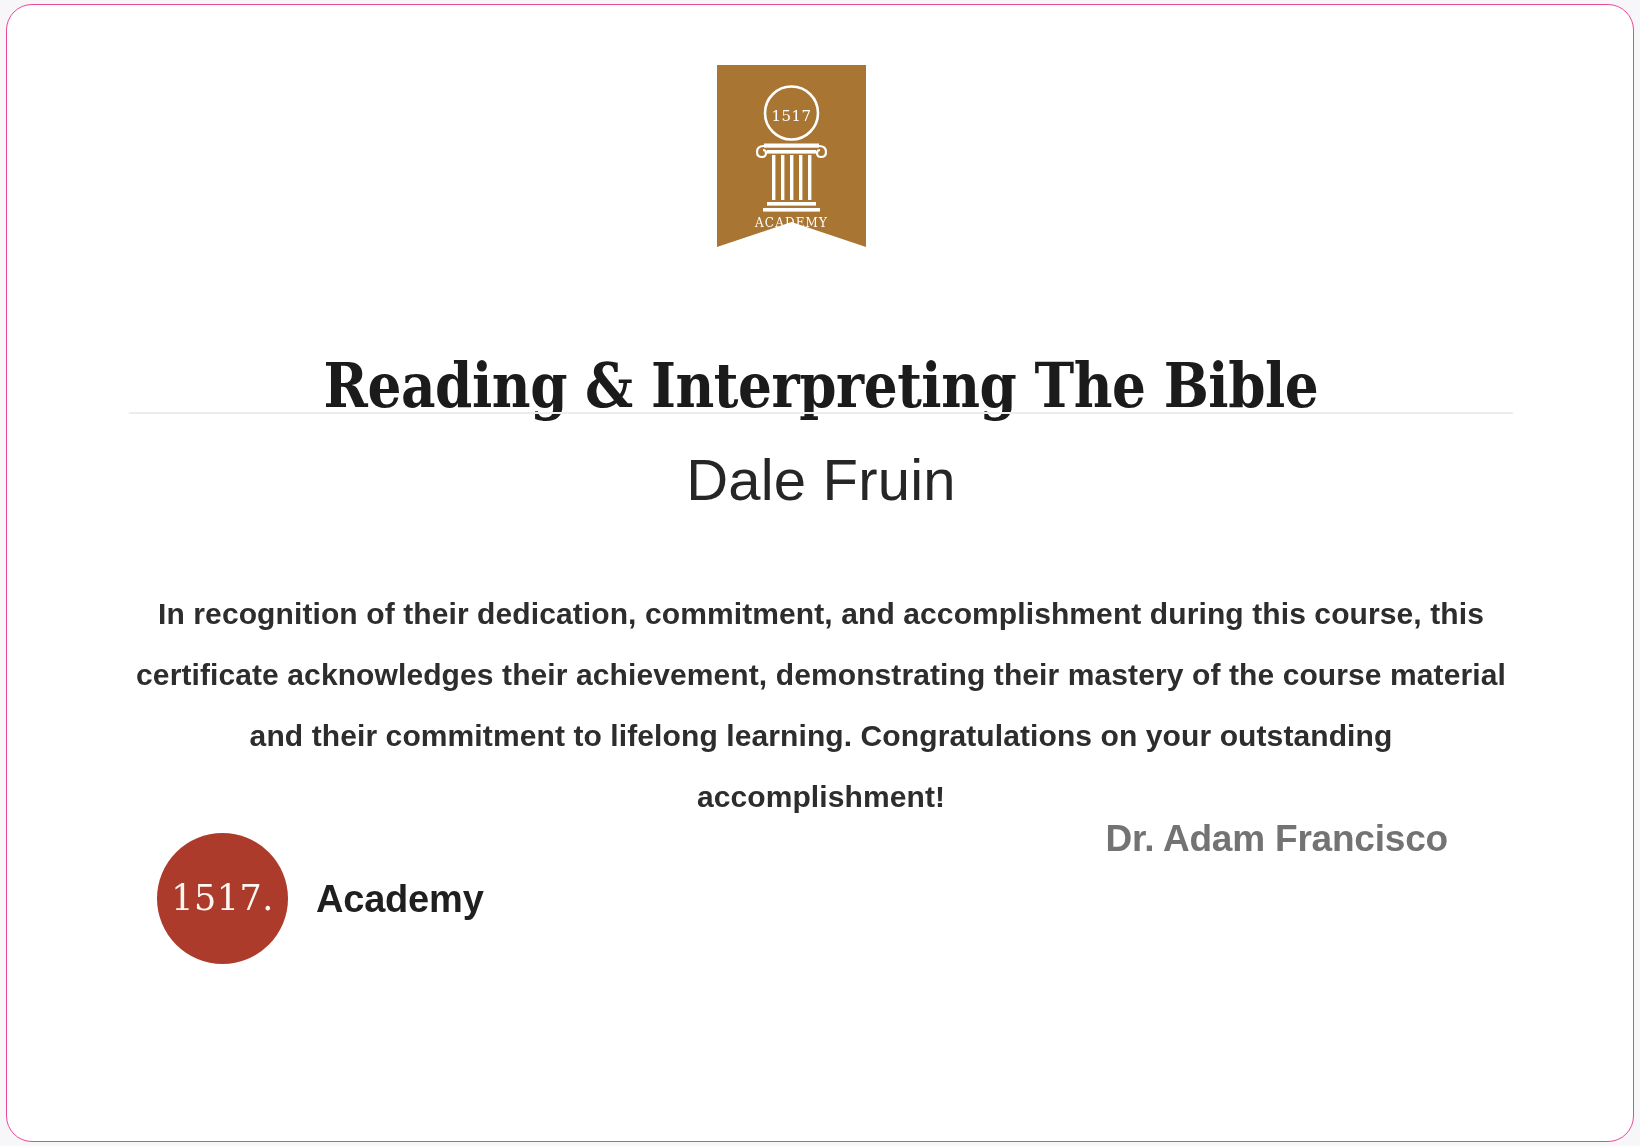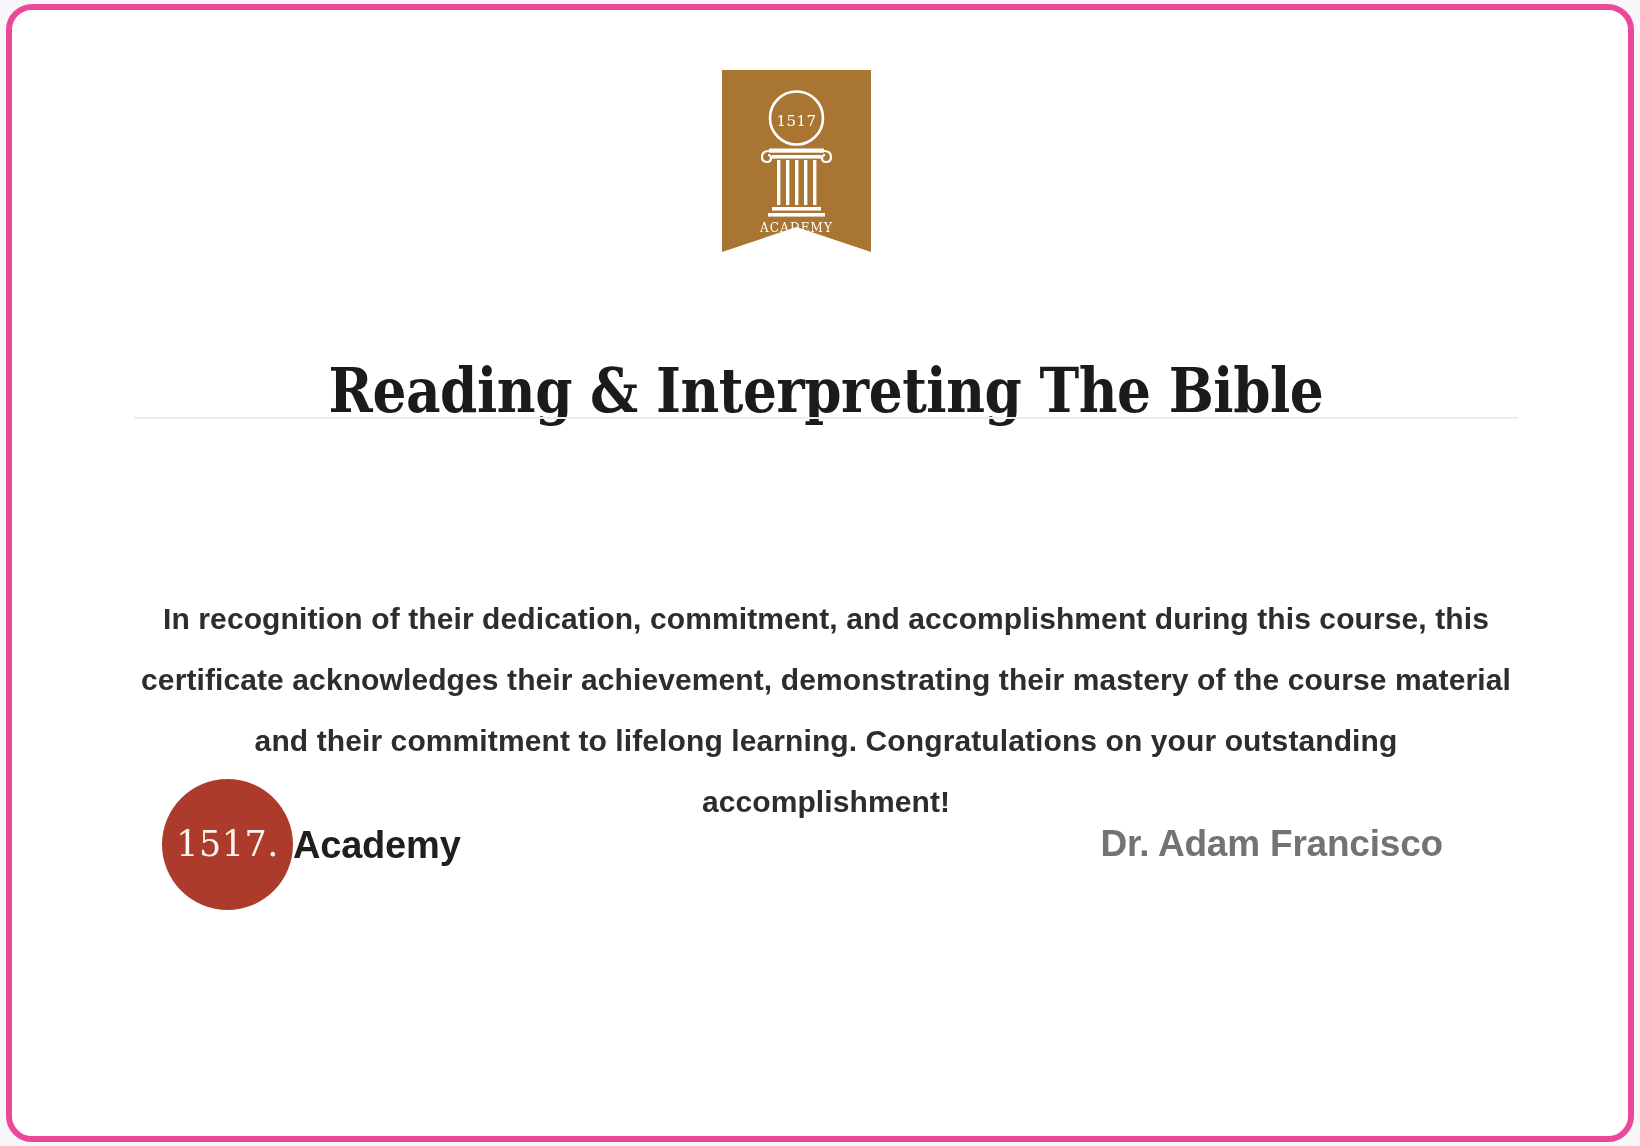--- a/index.html
+++ b/index.html
@@ -15,21 +15,21 @@
   }
 
   
   .certificate-card {
     position: absolute;
     left: 6px;
     top: 4px;
     width: 1628px;
     height: 1138px;
     background: #ffffff;
-    border: 6px solid #ec4899;
+    border: 1px solid #ec4899;
     border-radius: 26px;
     box-sizing: border-box;
     overflow: hidden;
   }
 
   
   .logo-banner {
     position: absolute;
     left: 710px;
     top: 60px;
@@ -93,23 +93,24 @@
     font-size: 30px;
     line-height: 61px;
     letter-spacing: 0.1px;
     color: #2d2d2d;
   }
 
   
   .academy-mark {
     position: absolute;
     left: 150px;
-    top: 769px;
+    top: 828px;
     display: flex;
     align-items: center;
+    gap: 28px;
   }
   .academy-seal {
     width: 131px;
     height: 131px;
     border-radius: 50%;
     background: #ad3b2b;
     display: flex;
     align-items: center;
     justify-content: center;
   }
@@ -182,20 +183,21 @@
       <rect x="46" y="143" width="57" height="3.6" fill="#ffffff"></rect>
 
       <text x="74.5" y="162" text-anchor="middle" font-family="DejaVu Serif, Liberation Serif, serif" font-size="12" fill="#ffffff" letter-spacing="1.1">ACADEMY</text>
     </svg>
   </div>
 
   <h1 class="course-title">Reading &amp; Interpreting The Bible</h1>
 
   <div class="divider"></div>
 
+  <div class="recipient-name">Dale Fruin</div>
 
   <p class="body-text">In recognition of their dedication, commitment, and accomplishment during this course, this certificate acknowledges their achievement, demonstrating their mastery of the course material and their commitment to lifelong learning. Congratulations on your outstanding accomplishment!</p>
 
   <div class="academy-mark">
     <div class="academy-seal">
       <span class="academy-seal-text">1517.</span>
     </div>
     <span class="academy-label">Academy</span>
   </div>
 

